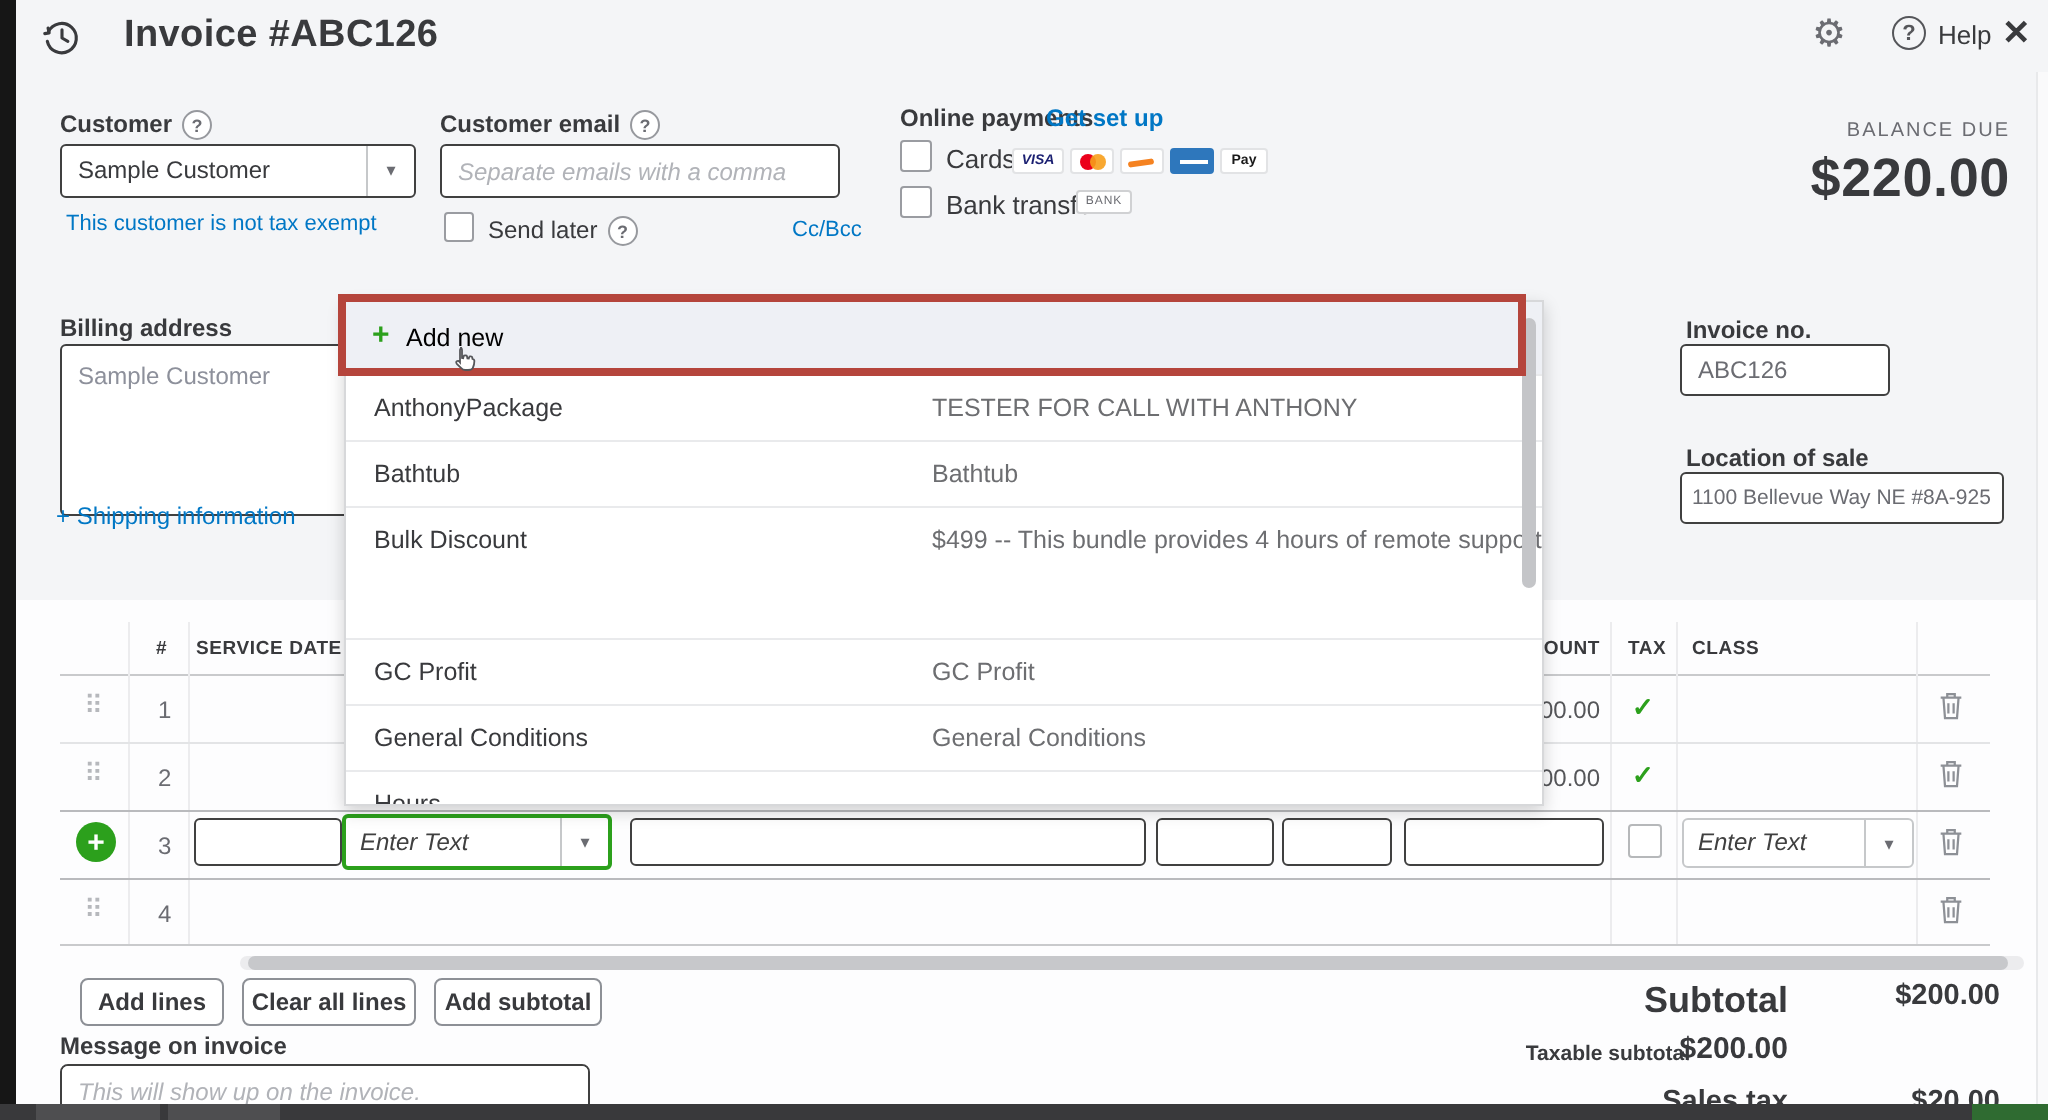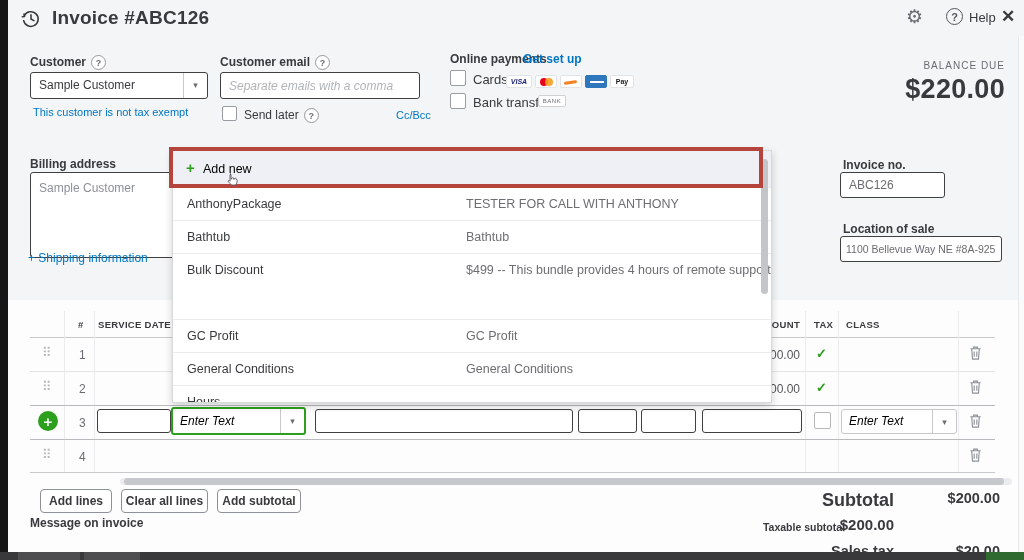--- a/index.html
+++ b/index.html
@@ -24,38 +24,38 @@
   .dd-name{position:absolute;left:14px;top:9px;font-size:12.5px;color:#393a3d;}
   .dd-desc{position:absolute;left:293px;top:9px;font-size:12.5px;color:#6d6e71;white-space:nowrap;}
   .drag{font-size:13px;color:#b6b8bc;letter-spacing:-1px;}
   .rownum{font-size:12px;color:#6b6c72;}
   .check{color:#2ca01c;font-size:13px;font-weight:bold;}
   .btn{position:absolute;height:24px;background:#fff;border:1px solid #8d9096;border-radius:4px;
        font-size:12px;font-weight:bold;color:#393a3d;display:flex;align-items:center;justify-content:center;
        box-sizing:border-box;cursor:pointer;}
   .badge{display:inline-flex;align-items:center;justify-content:center;height:13px;border-radius:2px;
          background:#fff;border:1px solid #e2e3e5;box-sizing:border-box;vertical-align:middle;margin-right:3px;}
-  .ph{font-style:italic;color:#000000;font-size:12px;}
+  .ph{font-style:italic;color:#404040;font-size:12px;}
 </style>
 </head>
 <body>
 
 <div class="stage">
 
   <div class="abs" style="left:8px;top:300px;width:1016px;height:252px;background:#fdfdfe;"></div>
   <div class="abs" style="left:1018px;top:36px;width:6px;height:516px;background:#fafafb;border-left:1px solid #e8e9eb;"></div>
 
   <div class="abs" style="left:20px;top:8px;">
     <svg width="22" height="22" viewBox="0 0 24 24" fill="none" stroke="#393a3d" stroke-width="1.7" stroke-linecap="round" stroke-linejoin="round">
       <path d="M4.6 8.6a8 8 0 1 1-.6 5.2"></path>
       <polyline points="2.6 9.6 5 9.2 4.4 6.6"></polyline>
       <polyline points="12 7.5 12 12 15.2 13.8"></polyline>
     </svg>
   </div>
-  <div class="abs" style="left:52px;top:7px;font-size:19px;font-weight:bold;letter-spacing:.2px;">Invoice #ABC126</div>
+  <div class="abs" style="left:62px;top:7px;font-size:19px;font-weight:bold;letter-spacing:.2px;">Invoice #ABC126</div>
   <div class="abs" style="left:906px;top:5px;font-size:19px;color:#6b6c72;">⚙</div>
   <div class="abs" style="left:946px;top:8px;width:17px;height:17px;border:1.5px solid #55565a;border-radius:50%;
               display:flex;align-items:center;justify-content:center;font-size:11px;font-weight:bold;color:#55565a;box-sizing:border-box;">
     <span>?</span>
   </div>
   <div class="abs" style="left:969px;top:10px;font-size:13px;color:#393a3d;">Help</div>
   <div class="abs" style="left:1001px;top:6px;font-size:17px;color:#393a3d;font-weight:bold;">✕</div>
 
   <div class="abs lbl" style="left:30px;top:55px;">
     <span>Customer</span><span class="qcircle">
@@ -214,20 +214,21 @@
   </div>
 
   <div class="abs" style="right:130px;top:490px;font-size:18px;font-weight:bold;">Subtotal</div>
   <div class="abs" style="right:24px;top:490px;font-size:14.5px;font-weight:bold;">$200.00</div>
   <div class="abs" style="right:179px;top:521px;font-size:10.5px;font-weight:bold;">Taxable subtotal</div>
   <div class="abs" style="right:130px;top:516px;font-size:15px;font-weight:bold;">$200.00</div>
   <div class="abs" style="right:130px;top:543px;font-size:14.5px;font-weight:bold;">Sales tax</div>
   <div class="abs" style="right:24px;top:543px;font-size:14.5px;font-weight:bold;">$20.00</div>
 
   <div class="abs lbl" style="left:30px;top:516px;">Message on invoice</div>
+  <textarea class="abs inp" style="left: 30px; top: 532px; width: 265px; height: 26px; resize: none; padding: 6px 8px; border-radius: 4px;" placeholder="This will show up on the invoice."></textarea>
 
   <div class="abs" style="left:172px;top:150px;width:600px;height:253px;background:#fff;border:1px solid #d7d8da;
               box-shadow:0 3px 8px rgba(0,0,0,.18);box-sizing:border-box;overflow:hidden;z-index:10;">
     <div style="position:absolute;left:0;right:0;top:0;height:36px;background:#eef0f5;">
       <span style="position:absolute;left:13px;top:8px;color:#2ca01c;font-size:15px;font-weight:bold;">+</span>
       <span style="position:absolute;left:30px;top:11px;font-size:12.5px;color:#000000;">Add new</span>
     </div>
     <div class="dd-item" style="top:36px;">
       <span class="dd-name">AnthonyPackage</span>
       <span class="dd-desc">TESTER FOR CALL WITH ANTHONY</span>

